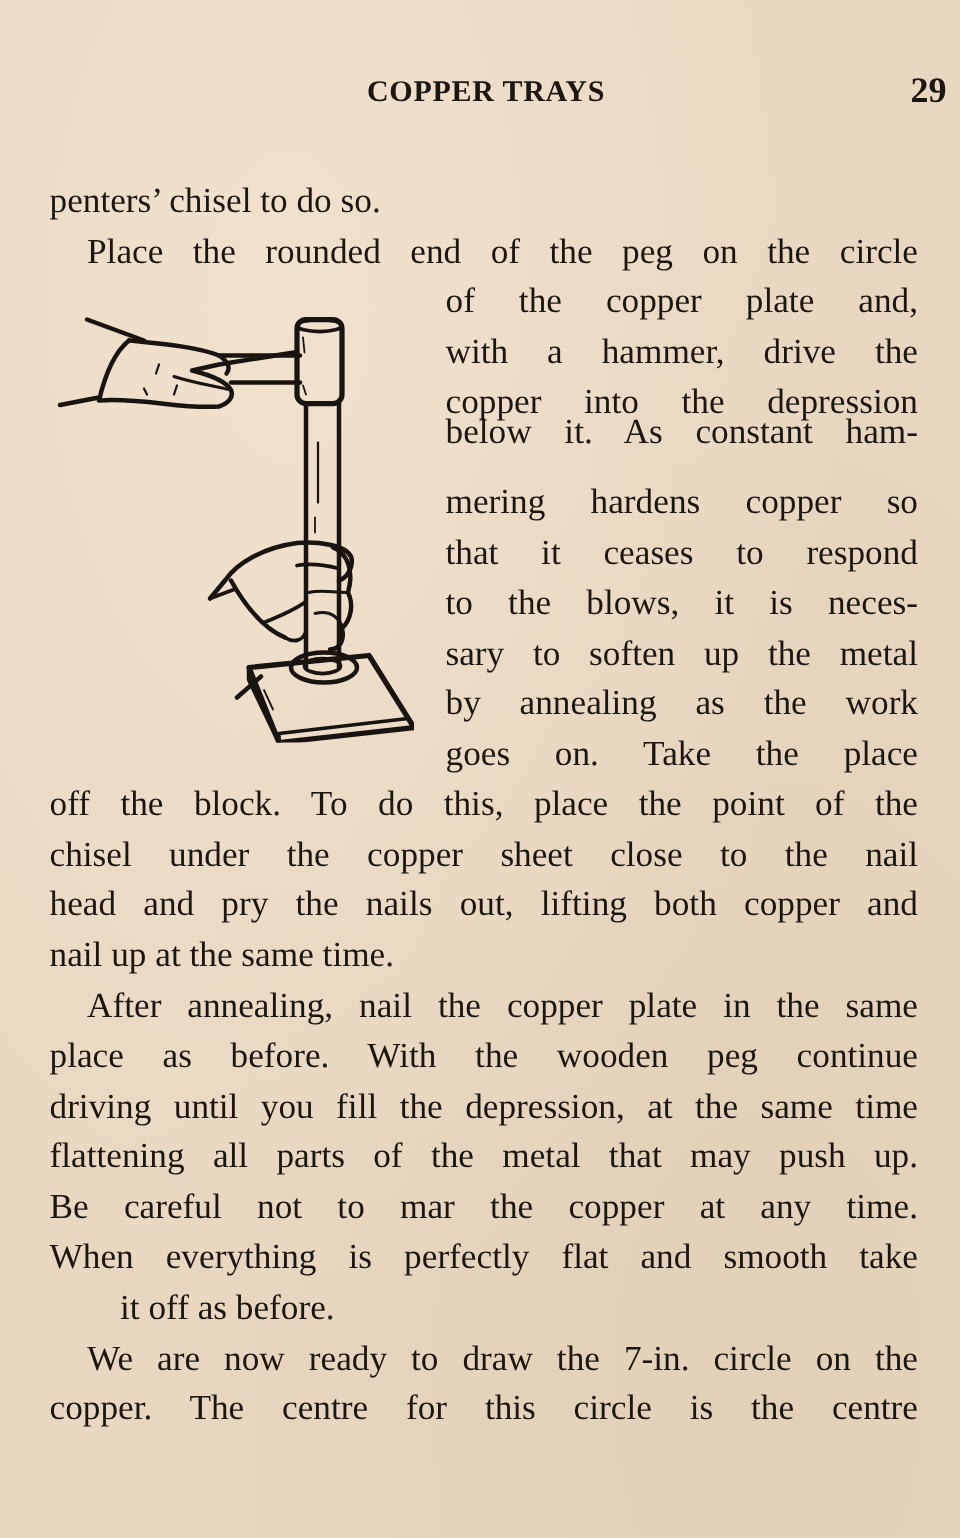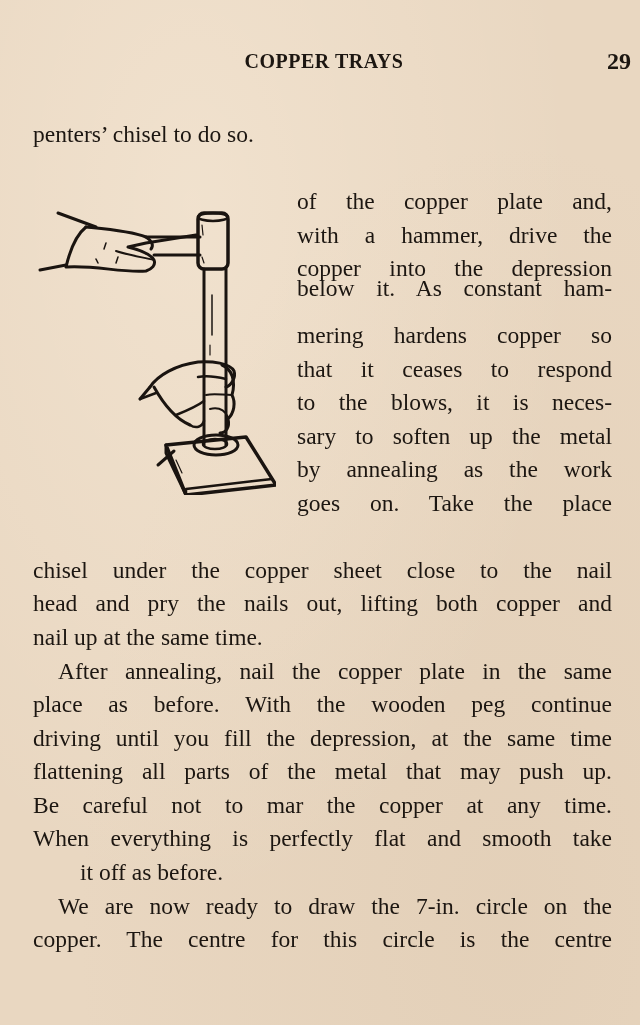--- a/index.html
+++ b/index.html
@@ -79,30 +79,32 @@
 
 <div class="page">
 
   <div class="running-head">
     <div class="running-title">COPPER TRAYS</div>
     <div class="page-number">29</div>
   </div>
 
   <div class="line full last" style="top:119px;">penters’ chisel to do so.</div>
 
+  <div class="line indent" style="top:153px;">Place the rounded end of the peg on the circle</div>
   <div class="line narrow" style="top:186px;">of the copper plate and,</div>
   <div class="line narrow" style="top:220px;">with a hammer, drive the</div>
   <div class="line narrow" style="top:253px;">copper into the depression</div>
   <div class="line narrow" style="top:273px;">below it.  As constant ham-</div>
   <div class="line narrow" style="top:320px;">mering hardens copper so</div>
   <div class="line narrow" style="top:354px;">that it ceases to respond</div>
   <div class="line narrow" style="top:387px;">to the blows, it is neces-</div>
   <div class="line narrow" style="top:421px;">sary to soften up the metal</div>
   <div class="line narrow" style="top:454px;">by annealing as the work</div>
   <div class="line narrow" style="top:488px;">goes on.  Take the place</div>
+  <div class="line full" style="top:521px;">off the block.  To do this, place the point of the</div>
   <div class="line full" style="top:555px;">chisel under the copper sheet close to the nail</div>
   <div class="line full" style="top:588px;">head and pry the nails out, lifting both copper and</div>
   <div class="line full last" style="top:622px;">nail up at the same time.</div>
 
   <div class="line indent" style="top:656px;">After annealing, nail the copper plate in the same</div>
   <div class="line full" style="top:723px;">driving until you fill the depression, at the same time</div>
   <div class="line full" style="top:689px;">place as before.  With the wooden peg continue</div>
   <div class="line full" style="top:756px;">flattening all parts of the metal that may push up.</div>
   <div class="line full" style="top:790px;">Be careful not to mar the copper at any time.</div>
   <div class="line full" style="top:823px;">When everything is perfectly flat and smooth take</div>

